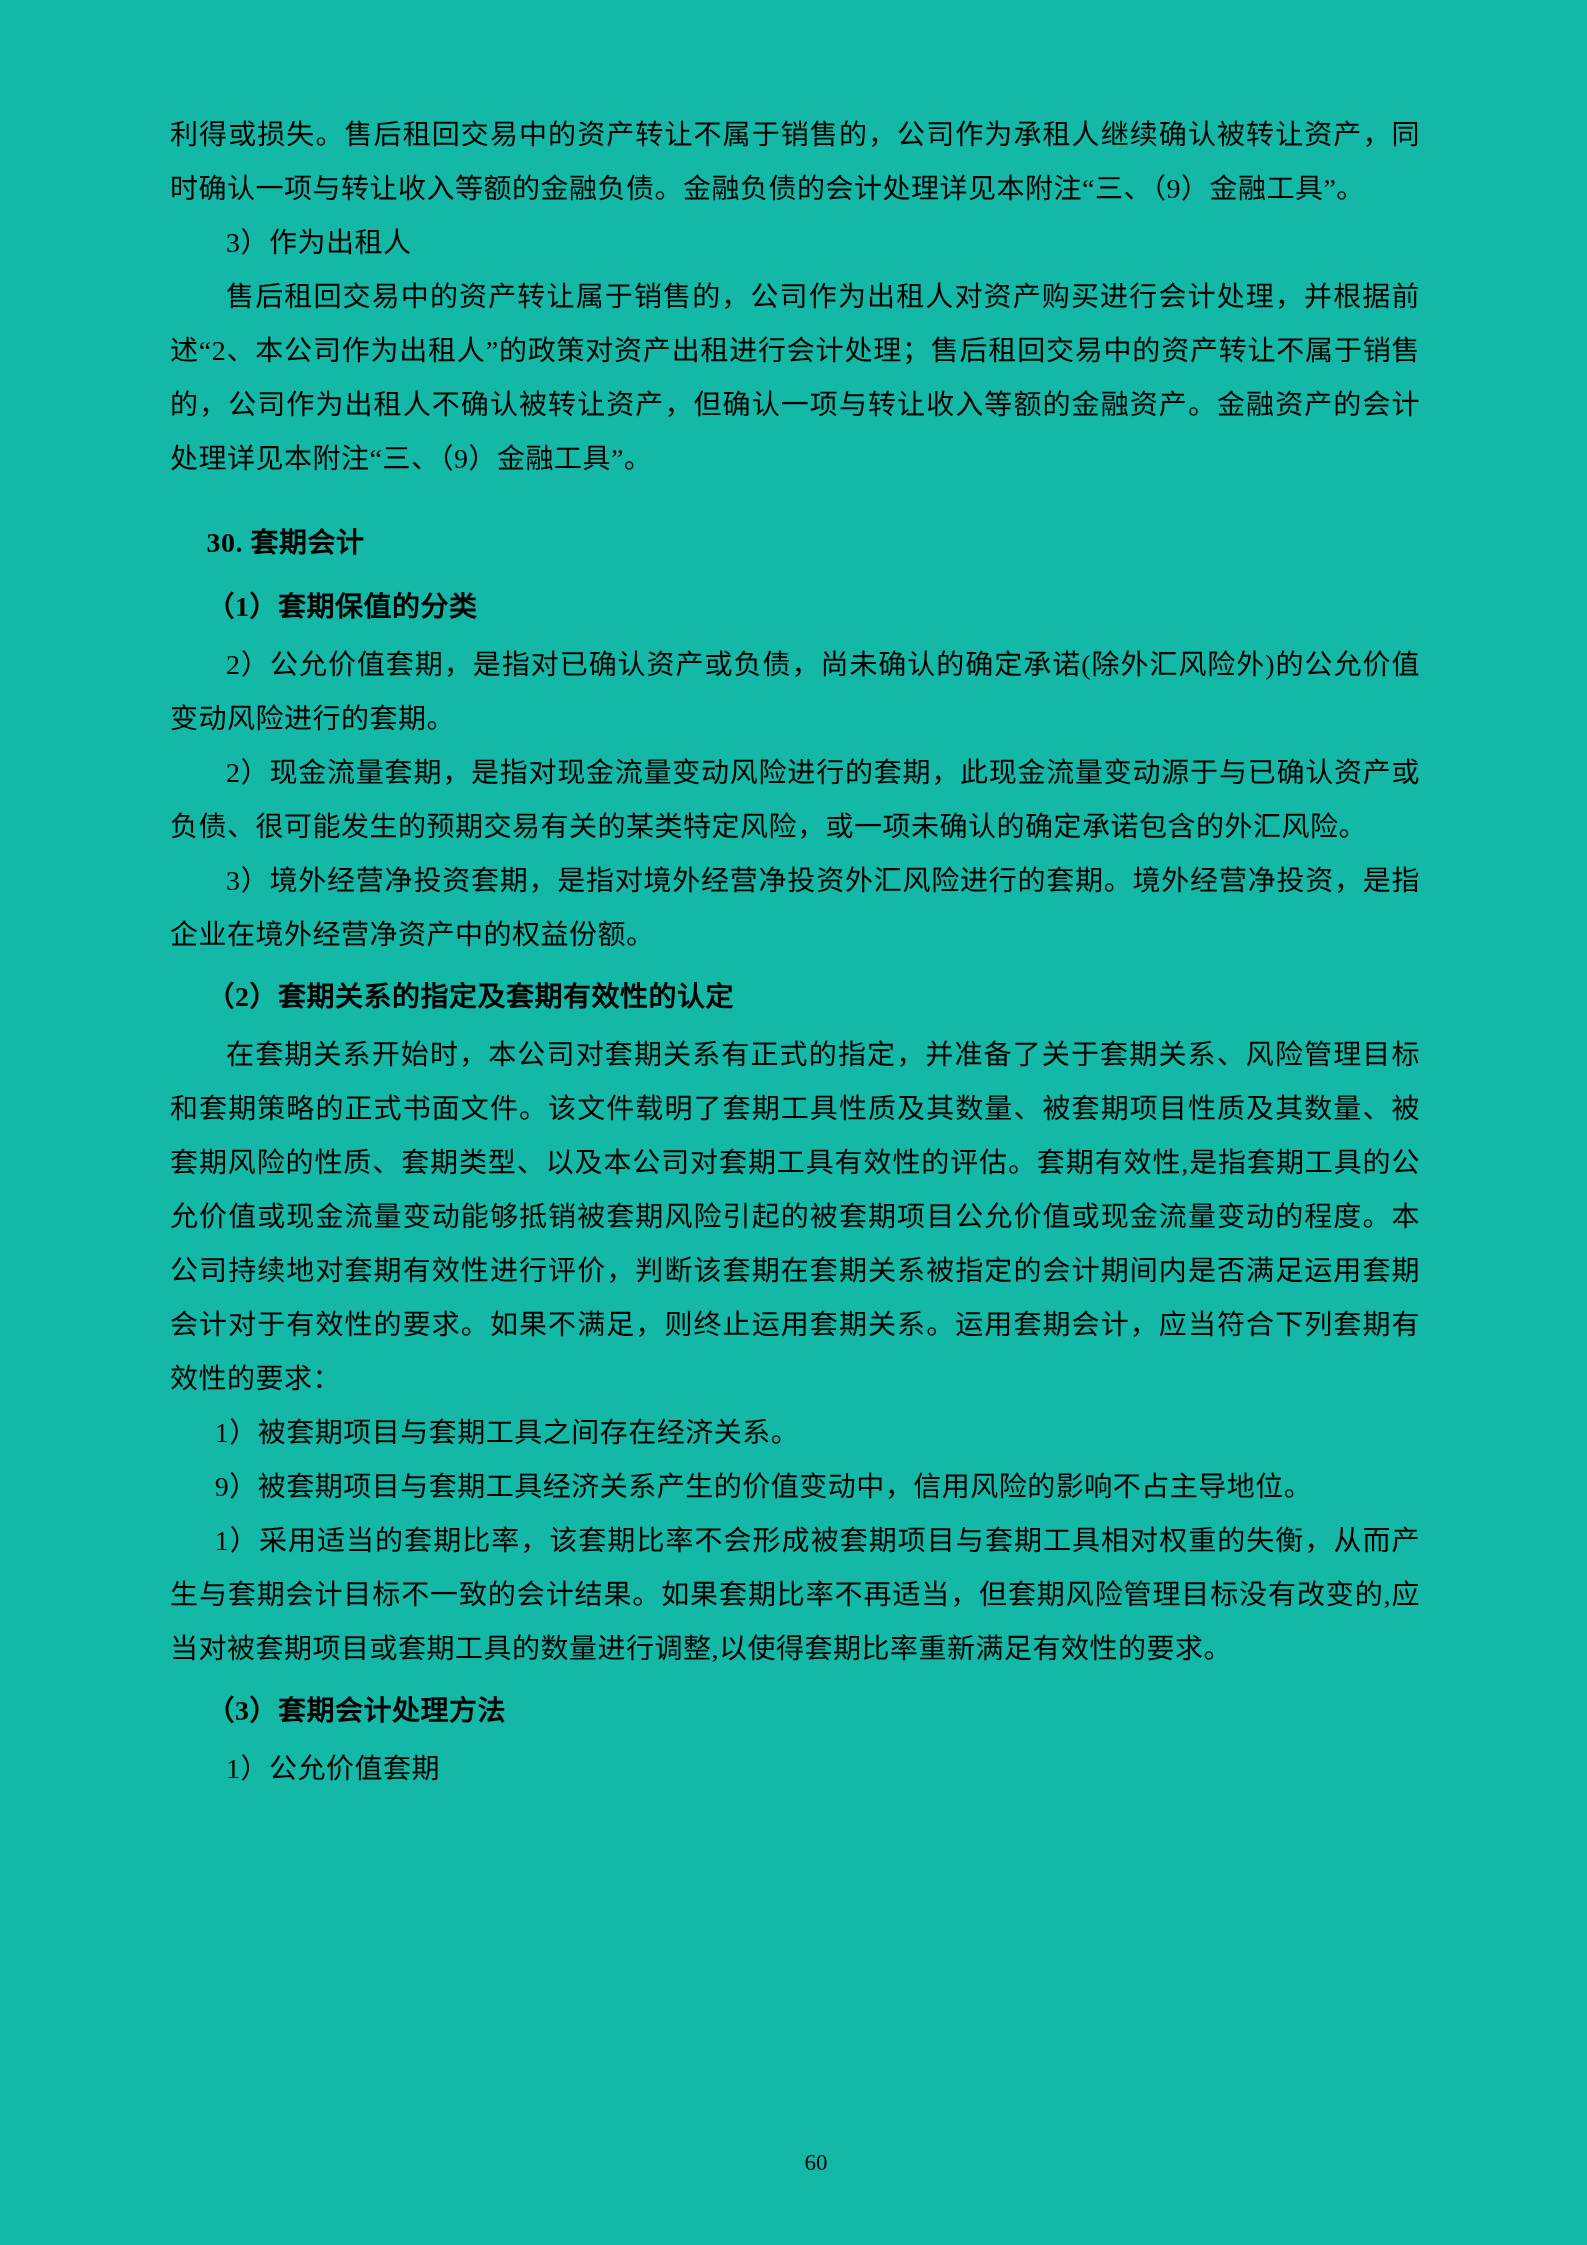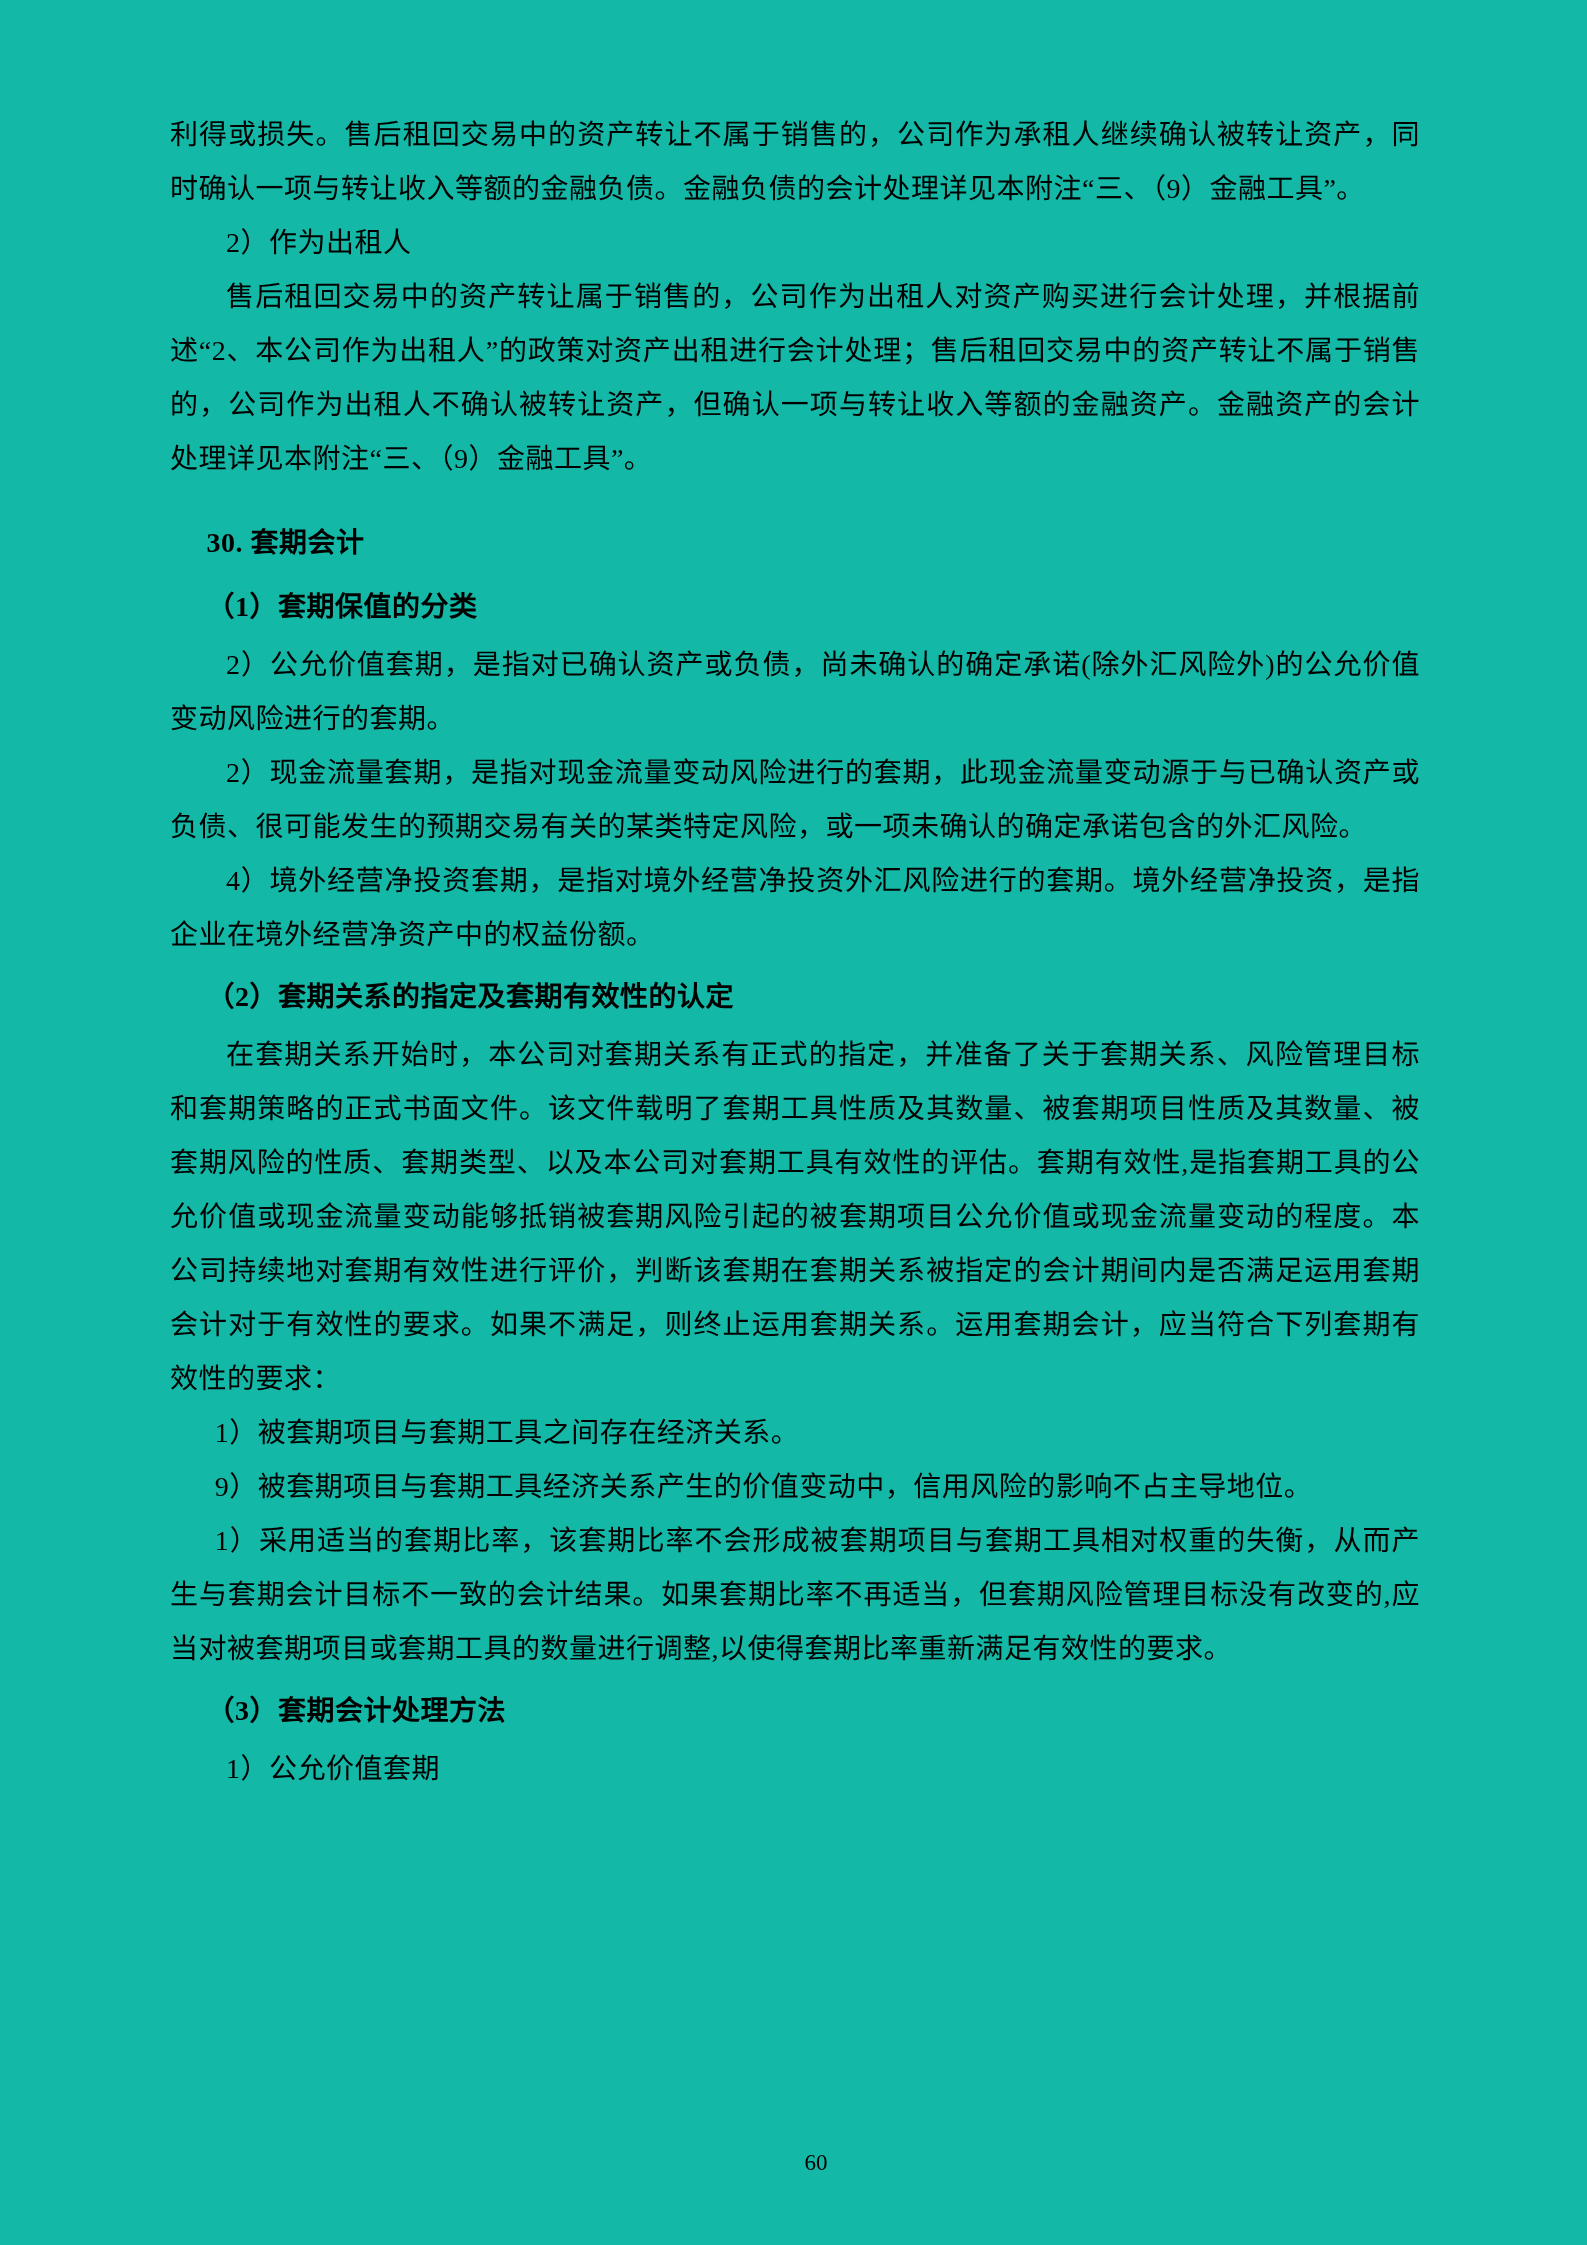--- a/index.html
+++ b/index.html
@@ -64,27 +64,27 @@
     color: #000000;
     padding-left: 45px;
   }
 </style>
 </head>
 <body>
 
 <div class="page">
   <main class="content" id="content">
       <p class="body-noindent">利得或损失。售后租回交易中的资产转让不属于销售的，公司作为承租人继续确认被转让资产，同时确认一项与转让收入等额的金融负债。金融负债的会计处理详见本附注“三、（9）金融工具”。</p>
-      <p class="body-indent">2）作为出租人</p>
+      <p class="body-indent">3）作为出租人</p>
       <p class="body-indent">售后租回交易中的资产转让属于销售的，公司作为出租人对资产购买进行会计处理，并根据前述“2、本公司作为出租人”的政策对资产出租进行会计处理；售后租回交易中的资产转让不属于销售的，公司作为出租人不确认被转让资产，但确认一项与转让收入等额的金融资产。金融资产的会计处理详见本附注“三、（9）金融工具”。</p>
       <p class="heading-main">30. 套期会计</p>
       <p class="heading-sub">（1）套期保值的分类</p>
       <p class="body-indent">2）公允价值套期，是指对已确认资产或负债，尚未确认的确定承诺(除外汇风险外)的公允价值变动风险进行的套期。</p>
       <p class="body-indent">2）现金流量套期，是指对现金流量变动风险进行的套期，此现金流量变动源于与已确认资产或负债、很可能发生的预期交易有关的某类特定风险，或一项未确认的确定承诺包含的外汇风险。</p>
-      <p class="body-indent">4）境外经营净投资套期，是指对境外经营净投资外汇风险进行的套期。境外经营净投资，是指企业在境外经营净资产中的权益份额。</p>
+      <p class="body-indent">3）境外经营净投资套期，是指对境外经营净投资外汇风险进行的套期。境外经营净投资，是指企业在境外经营净资产中的权益份额。</p>
       <p class="heading-sub">（2）套期关系的指定及套期有效性的认定</p>
       <p class="body-indent">在套期关系开始时，本公司对套期关系有正式的指定，并准备了关于套期关系、风险管理目标和套期策略的正式书面文件。该文件载明了套期工具性质及其数量、被套期项目性质及其数量、被套期风险的性质、套期类型、以及本公司对套期工具有效性的评估。套期有效性,是指套期工具的公允价值或现金流量变动能够抵销被套期风险引起的被套期项目公允价值或现金流量变动的程度。本公司持续地对套期有效性进行评价，判断该套期在套期关系被指定的会计期间内是否满足运用套期会计对于有效性的要求。如果不满足，则终止运用套期关系。运用套期会计，应当符合下列套期有效性的要求：</p>
       <p class="list-item">1）被套期项目与套期工具之间存在经济关系。</p>
       <p class="list-item">9）被套期项目与套期工具经济关系产生的价值变动中，信用风险的影响不占主导地位。</p>
       <p class="list-item">1）采用适当的套期比率，该套期比率不会形成被套期项目与套期工具相对权重的失衡，从而产生与套期会计目标不一致的会计结果。如果套期比率不再适当，但套期风险管理目标没有改变的,应当对被套期项目或套期工具的数量进行调整,以使得套期比率重新满足有效性的要求。</p>
       <p class="heading-sub">（3）套期会计处理方法</p>
       <p class="body-indent">1）公允价值套期</p>
     </main>
   <div class="footer">
     <span>60</span>

